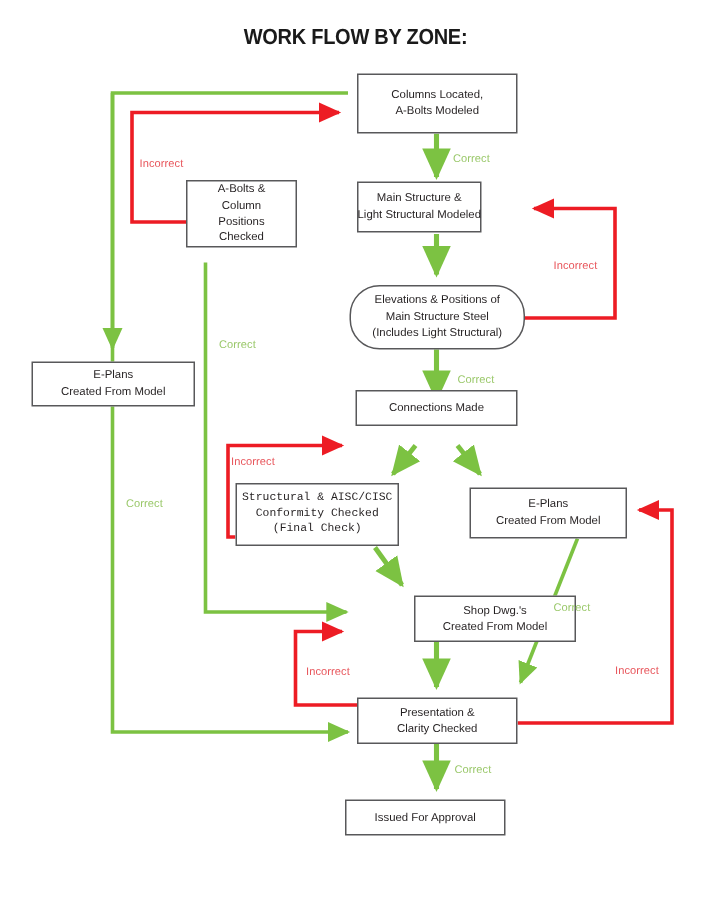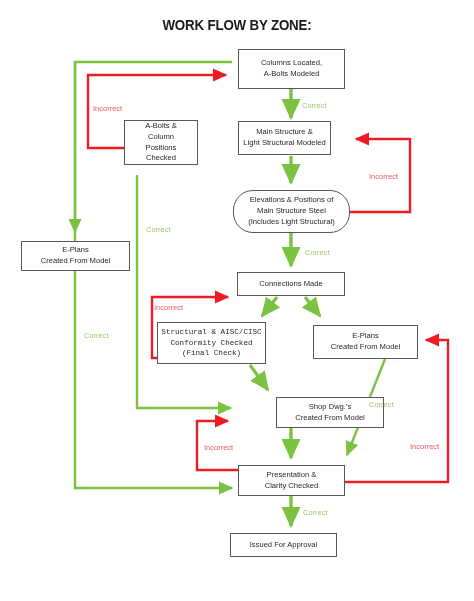--- a/index.html
+++ b/index.html
@@ -117,37 +117,37 @@
     <span>A-Bolts Modeled</span>
   </div>
 
   <div class="node" style="left:124px; top:120px; width:74px; height:45px;">
     <span>A-Bolts &amp;</span>
     <span>Column</span>
     <span>Positions</span>
     <span>Checked</span>
   </div>
 
-  <div class="node" style="left:238px; top:121px; width:93px; height:34px;">
+  <div class="node" style="left:238px; top:121px; width:83px; height:34px;">
     <span>Main Structure &amp;</span>
     <span>Light Structural Modeled</span>
   </div>
 
   <div class="node" style="left:233px; top:190px; width:117px; height:43px;border-radius:20px;">
     <span>Elevations &amp; Positions of</span>
     <span>Main Structure Steel</span>
     <span>(Includes Light Structural)</span>
   </div>
 
   <div class="node" style="left:21px; top:241px; width:109px; height:30px;">
     <span>E-Plans</span>
     <span>Created From Model</span>
   </div>
 
-  <div class="node" style="left:237px; top:272px; width:108px; height:24px;">
+  <div class="node" style="left:237px; top:260px; width:108px; height:24px;">
     <span>Connections Made</span>
   </div>
 
   <div class="node" style="left:157px; top:322px; width:109px; height:42px;font-family:Liberation Mono, monospace;">
     <span>Structural &amp; AISC/CISC</span>
     <span>Conformity Checked</span>
     <span>(Final Check)</span>
   </div>
 
   <div class="node" style="left:313px; top:325px; width:105px; height:34px;">

